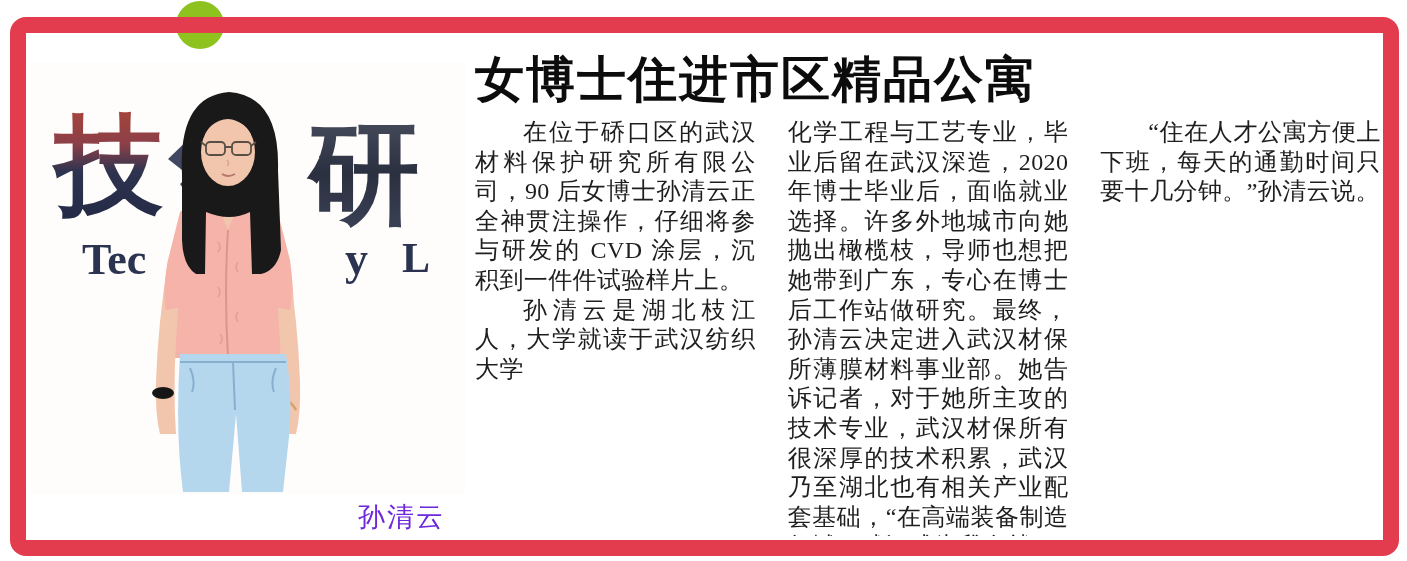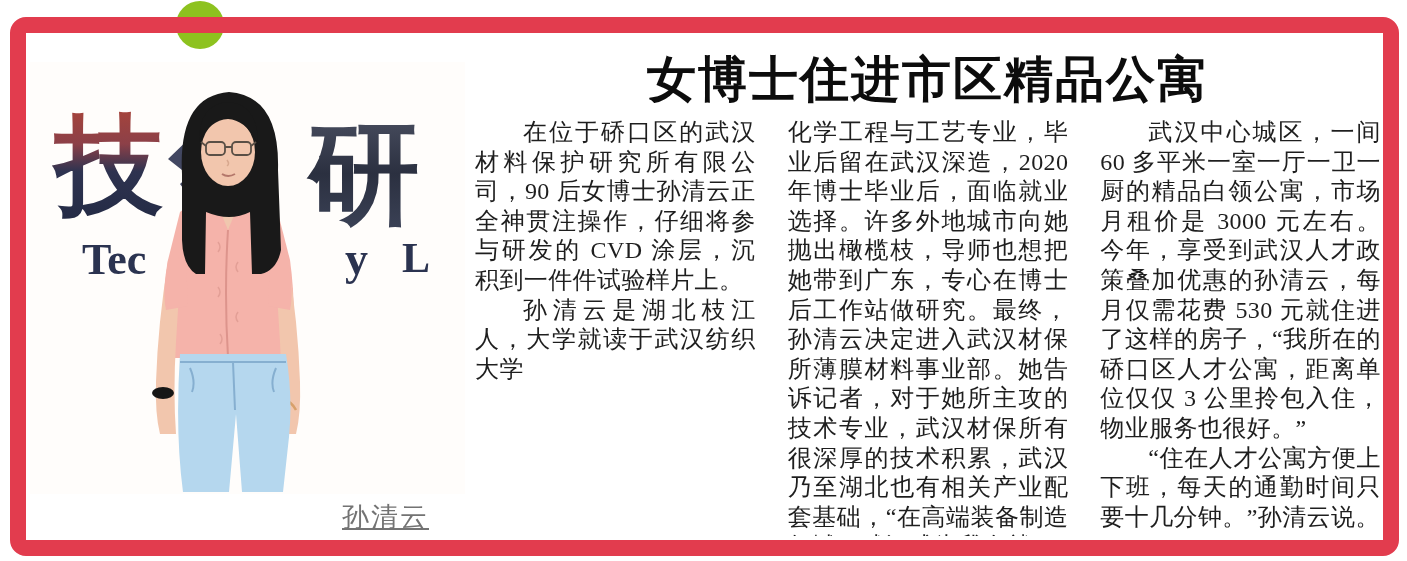--- a/index.html
+++ b/index.html
@@ -21,31 +21,30 @@
     pointer-events: none;
   }
 
   .content { position: absolute; left: 26px; top: 33px; width: 1357px; height: 507px; z-index: 2; }
 
   
   .photo-wrap { position: absolute; left: 4px; top: 29px; width: 435px; height: 432px; }
   .photo-wrap svg { display: block; width: 435px; height: 432px; }
 
   .photo-caption {
-    position: absolute; left: 316px; top: 466px; width: 110px;
+    position: absolute; left: 332px; top: 466px; width: 110px;
     font-family: "Liberation Sans", "DejaVu Sans", sans-serif;
-    font-size: 27px; font-weight: 500; color: #737373; letter-spacing: 2px;
+    font-size: 27px; font-weight: 500; color: #6d28d9; letter-spacing: 2px;
     white-space: nowrap;
-    text-decoration: underline;
   }
 
   
   .headline {
     position: absolute; left: 449px; top: 14px; width: 905px;
-    text-align: center;
+    text-align: left;
     font-family: "Liberation Sans", "DejaVu Sans", sans-serif;
     font-weight: bold; font-size: 49px; color: #0c0c0c; letter-spacing: 2px;
     white-space: nowrap;
   }
 
   
   .columns {
     position: absolute; left: 449px; top: 85px; width: 906px; height: 418px;
     display: flex; gap: 32px;
   }
@@ -137,19 +136,18 @@
 
     <div class="columns">
       <div class="col">
         <p class="indent">在位于硚口区的武汉材料保护研究所有限公司，90 后女博士孙清云正全神贯注操作，仔细将参与研发的 CVD 涂层，沉积到一件件试验样片上。</p>
         <p class="indent">孙清云是湖北枝江人，大学就读于武汉纺织大学</p>
       </div>
       <div class="col">
         <p>化学工程与工艺专业，毕业后留在武汉深造，2020 年博士毕业后，面临就业选择。许多外地城市向她抛出橄榄枝，导师也想把她带到广东，专心在博士后工作站做研究。最终，孙清云决定进入武汉材保所薄膜材料事业部。她告诉记者，对于她所主攻的技术专业，武汉材保所有很深厚的技术积累，武汉乃至湖北也有相关产业配套基础，“在高端装备制造领域，武汉成为我在就</p>
       </div>
       <div class="col">
-        <p class="indent">武汉中心城区，一间 60 多平米一室一厅一卫一厨的精品白领公寓，市场月租价是 3000 元左右。今年，享受到武汉人才政策叠加优惠的孙清云，每月仅需花费 530 元就住进了这样的房子，“我所在的硚口区人才公寓，距离单位仅仅 3 公里拎包入住，物业服务也很好。”</p>
         <p class="indent">“住在人才公寓方便上下班，每天的通勤时间只要十几分钟。”孙清云说。</p>
       </div>
     </div>
 
   </div>
 </div>
 
 </body></html>

